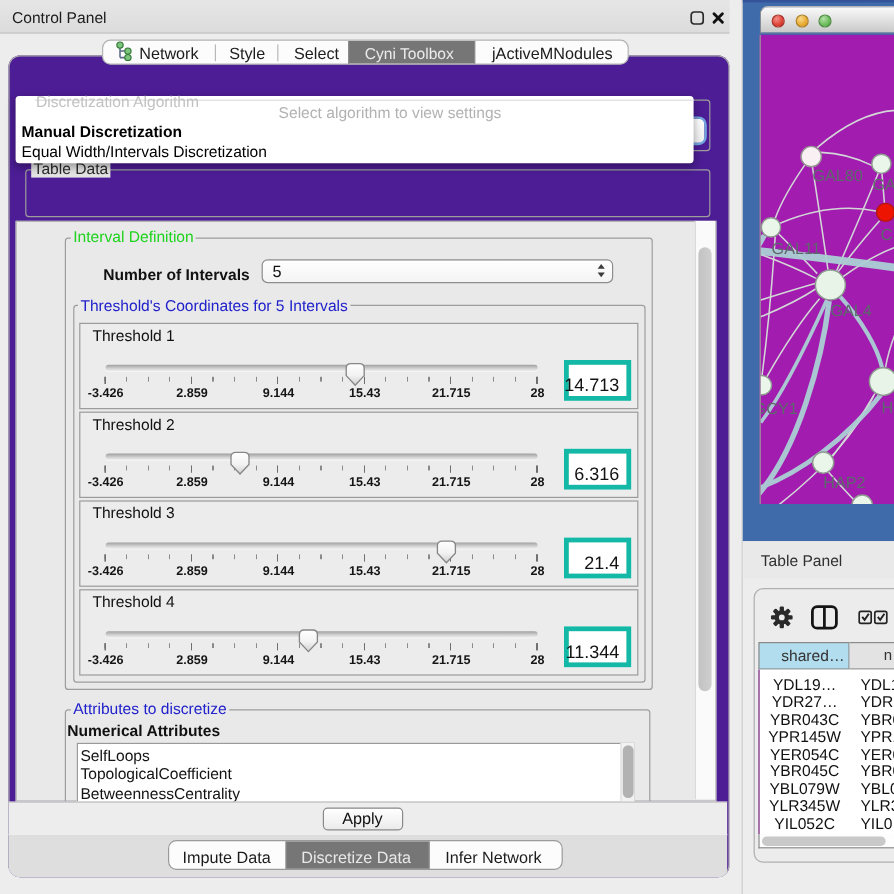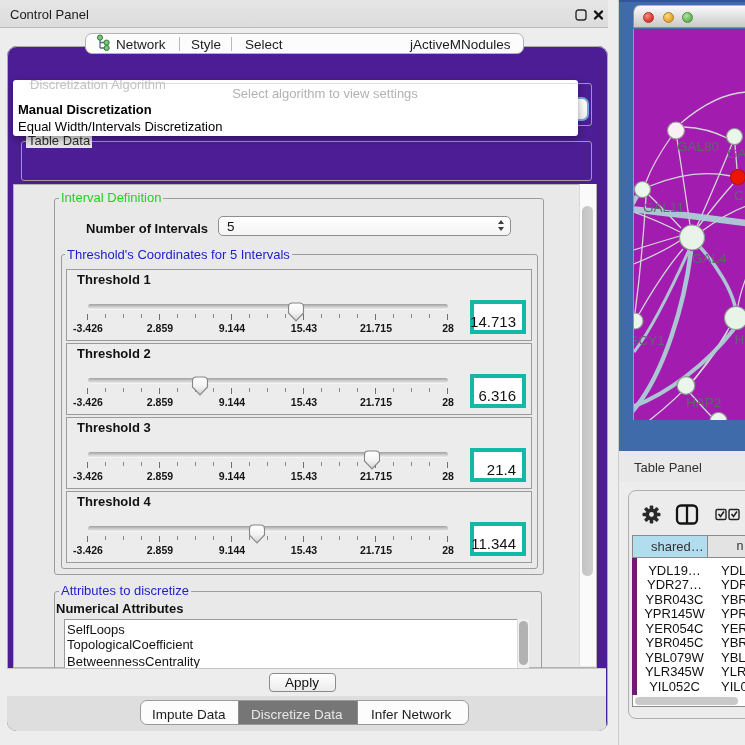--- a/index.html
+++ b/index.html
@@ -32,21 +32,21 @@
  border-right:3.5px solid transparent;border-bottom:4.5px solid #3c3c3c}
 .arrows .dn{position:absolute;right:0;width:0;height:0;border-left:3.5px solid transparent;
  border-right:3.5px solid transparent;border-top:4.5px solid #3c3c3c}
 
 #viewport{position:absolute;left:6px;top:138px;width:584px;height:484px;
  outline:1px solid #b2b2b2;outline-offset:-1px;background:#e9e9e9;overflow:hidden}
 #vsb{position:absolute;left:566px;top:0;width:17px;height:482px;background:#fafafa;border-left:1px solid #dadada}
 #vsb .th{position:absolute;left:2px;top:22px;width:11px;height:370px;background:linear-gradient(90deg,#c2c2c2,#cfcfcf);border-radius:6px}
 
 .thrbox{position:absolute;left:66px;width:465.5px;height:72px;background:#ececec;outline:1px solid #9b9b9b;outline-offset:-1px}
-.thrtitle{position:absolute;left:11px;top:2.5px;font-size:13px;font-weight:bold;color:#111}
+.thrtitle{position:absolute;left:11px;top:2.5px;font-size:13px;font-weight:normal;color:#111}
 .track{position:absolute;width:360px;height:5px;border-radius:2.5px;
  background:linear-gradient(#9f9f9f,#d8d8d8 70%,#e8e8e8);box-shadow:0 1px 0 #f5f5f5}
 .ticksmin{position:absolute;left:21px;width:362px;height:4px;
  background:repeating-linear-gradient(90deg,#8a8a8a 0 1px,transparent 1px 18px)}
 .ticksmaj{position:absolute;left:21px;width:362px;height:6px;
  background:repeating-linear-gradient(90deg,#6f6f6f 0 1px,transparent 1px 72px)}
 .tlab{position:absolute;width:44px;text-align:center;font-size:10.5px;font-weight:bold;color:#151515}
 .thumb{position:absolute}
 .valbox{position:absolute;left:404px;top:31px;width:56px;height:33.5px;background:#fff;border:4px solid #14b8a6}
 .valbox span{position:absolute;right:6px;top:8.5px;font-size:15px;color:#131313}
@@ -81,21 +81,21 @@
 .macbtn{position:absolute;top:6px;width:11px;height:11px;border-radius:50%}
 #canvas{position:absolute;left:633px;top:29px;width:112px;height:391px;background:#a21caf;border-left:1px solid #9c9c9c}
 #tpbar{position:absolute;left:618.5px;top:450.5px;width:126.5px;height:31px;background:#e9e9e9}
 #tpbar span{position:absolute;left:15.5px;top:9.5px;font-size:13px;color:#303030}
 #tablepanel{position:absolute;left:628px;top:490px;width:125px;height:229px;
  background:#ececec;border:1px solid #b0b0b0;border-radius:8px}
 #thead1{position:absolute;left:632px;top:535px;width:75.5px;height:22.5px;background:#b2ddee;border:1px solid #8a8a8a;
  text-align:left;padding-left:18px;font-size:13px;color:#333;line-height:21px}
 #thead2{position:absolute;left:707.5px;top:535px;width:37.5px;height:22.5px;background:#e3e3e3;
  border-top:1px solid #8a8a8a;border-bottom:1px solid #8a8a8a;font-size:12.5px;color:#333;line-height:21px}
-#tbody{position:absolute;left:632px;top:557.5px;width:113px;height:137px;background:#fff;border-left:5px solid #701a75;overflow:hidden}
+#tbody{position:absolute;left:632px;top:557.5px;width:113px;height:137px;background:#fff;border-left:1px solid #701a75;overflow:hidden}
 .trow{position:absolute;width:113px;height:14.5px;font-size:13px;color:#111}
 .trow .c1{position:absolute;left:0;width:75px;text-align:center}
 .trow .c2{position:absolute;left:84px}
 #hsb{position:absolute;left:632px;top:694.5px;width:113px;height:12px;background:#fdfdfd;border-left:1px solid #8a8a8a;border-bottom:1px solid #8a8a8a}
 #hsb .th{position:absolute;left:1.5px;top:2px;width:103px;height:8px;background:#c9c9c9;border-radius:4px}
 </style></head>
 <body>
 
 <div id="titlebar">
     <span class="t">Control Panel</span>
@@ -267,20 +267,23 @@
     <path d="M4,4 L4,14 M4,8.5 L10,8.5 M4,14 L10,14" stroke="#5a6b85" stroke-width="1.3" fill="none"></path>
     <circle cx="4" cy="3.6" r="2.6" fill="#7cc47c" stroke="#357a38" stroke-width="1"></circle>
     <circle cx="10.6" cy="8.6" r="2.6" fill="#7cc47c" stroke="#357a38" stroke-width="1"></circle>
     <circle cx="10.6" cy="14" r="2.6" fill="#7cc47c" stroke="#357a38" stroke-width="1"></circle>
   </svg>
   <span class="tabtxt" style="left:30px">Network</span>
   <div class="tabsep" style="left:92.5px"></div>
   <span class="tabtxt" style="left:105px">Style</span>
   <div class="tabsep" style="left:144.5px"></div>
   <span class="tabtxt" style="left:159px">Select</span>
+  <div id="cynitab">
+      <span>Cyni Toolbox</span>
+    </div>
   <span class="tabtxt" style="left:324px">jActiveMNodules</span>
 </div>
 
 <div class="abs" style="left:29px;top:83px;width:548px;height:1px;background:#dddddd;z-index:60"></div>
 <div class="abs" style="left:30px;top:76.5px;font-size:13px;color:#c2c2c2;z-index:60">Discretization Algorithm</div>
 <div id="popup">
   <div class="sel">Select algorithm to view settings</div>
   <div class="mi1">Manual Discretization</div>
   <div class="mi2">Equal Width/Intervals Discretization</div>
 </div>

